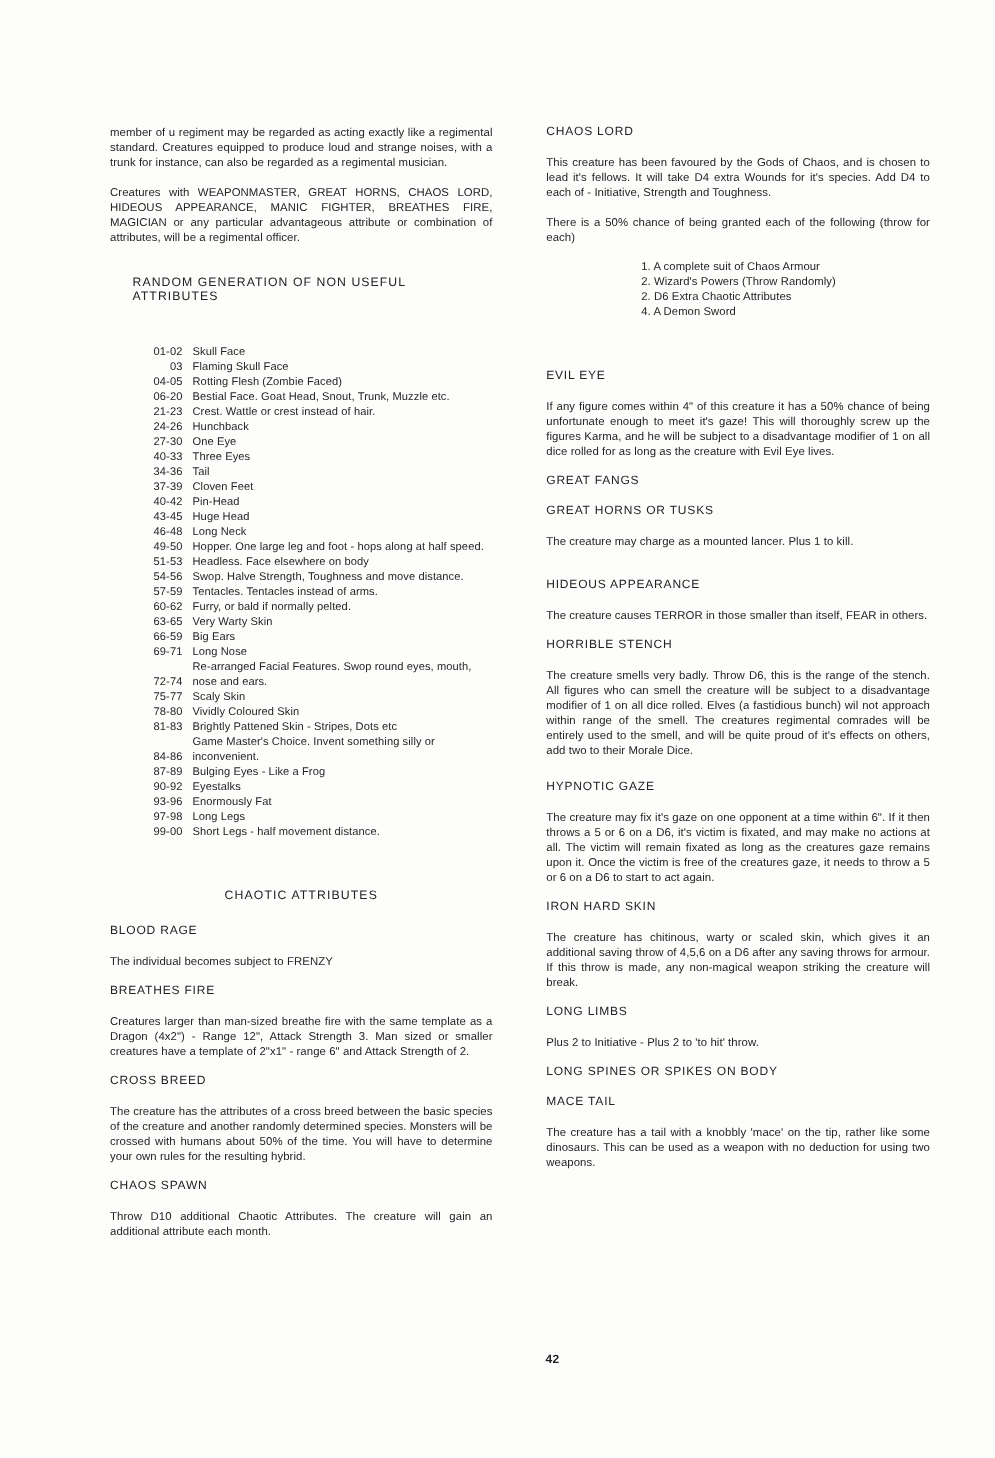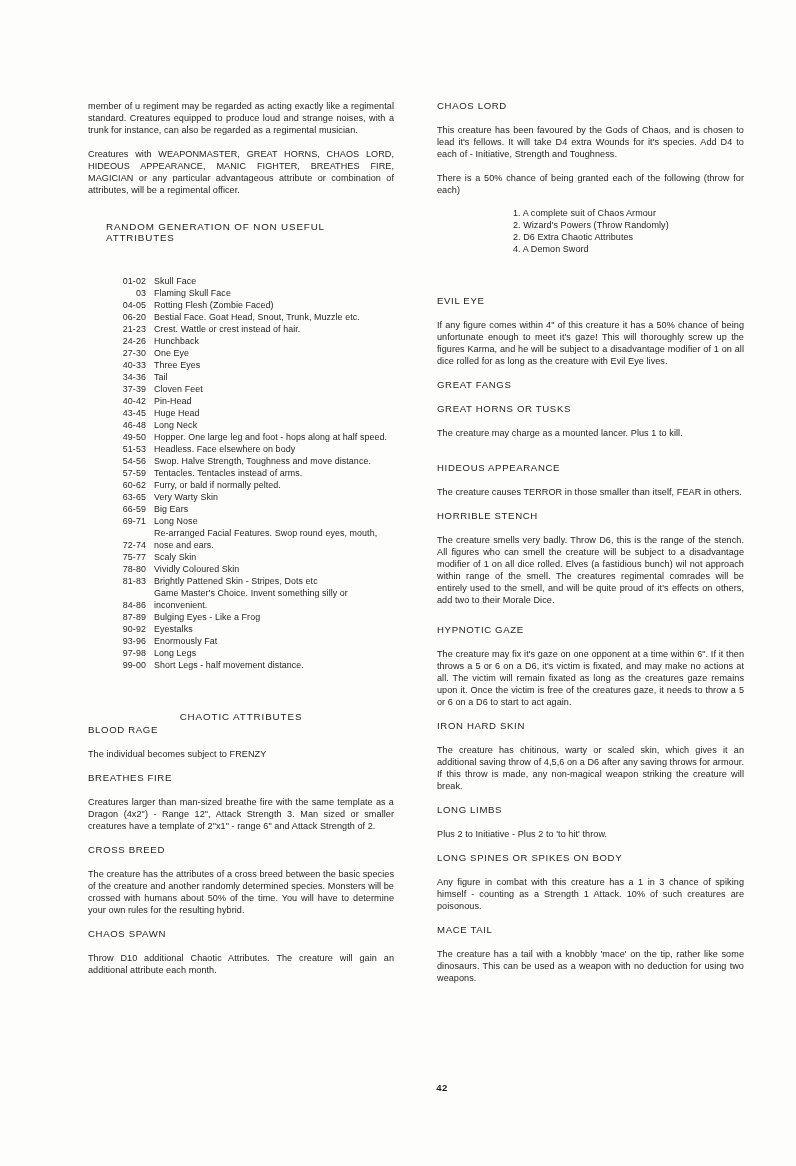--- a/index.html
+++ b/index.html
@@ -97,21 +97,21 @@
     white-space: nowrap;
     letter-spacing: 0.1px;
   }
   .attr-txt {
     flex: 1 1 auto;
     letter-spacing: 0.08px;
   }
 
   .chaotic-head-wrap {
     margin-top: 40px;
-    margin-bottom: 2px;
+    margin-bottom: 17px;
   }
 
   
   .numlist {
     margin: 0 0 28px 0;
     padding-left: 76px;
     font-size: 9.0px;
     line-height: 11.9px;
     color: #242424;
     list-style: none;
@@ -334,21 +334,20 @@
       <div class="sec-head">HYPNOTIC GAZE</div>
       <p>The creature may fix it's gaze on one opponent at a time within 6". If it then throws a 5 or 6 on a D6, it's victim is fixated, and may make no actions at all. The victim will remain fixated as long as the creatures gaze remains upon it. Once the victim is free of the creatures gaze, it needs to throw a 5 or 6 on a D6 to start to act again.</p>
 
       <div class="sec-head">IRON HARD SKIN</div>
       <p>The creature has chitinous, warty or scaled skin, which gives it an additional saving throw of 4,5,6 on a D6 after any saving throws for armour. If this throw is made, any non-magical weapon striking the creature will break.</p>
 
       <div class="sec-head">LONG LIMBS</div>
       <p>Plus 2 to Initiative - Plus 2 to 'to hit' throw.</p>
 
       <div class="sec-head">LONG SPINES OR SPIKES ON BODY</div>
-      <p>Any figure in combat with this creature has a 1 in 3 chance of spiking himself - counting as a Strength 1 Attack. 10% of such creatures are poisonous.</p>
 
       <div class="sec-head">MACE TAIL</div>
       <p class="last">The creature has a tail with a knobbly 'mace' on the tip, rather like some dinosaurs. This can be used as a weapon with no deduction for using two weapons.</p>
 
     </div>
 
   </div>
 
   <div class="pagenum">42</div>
 

